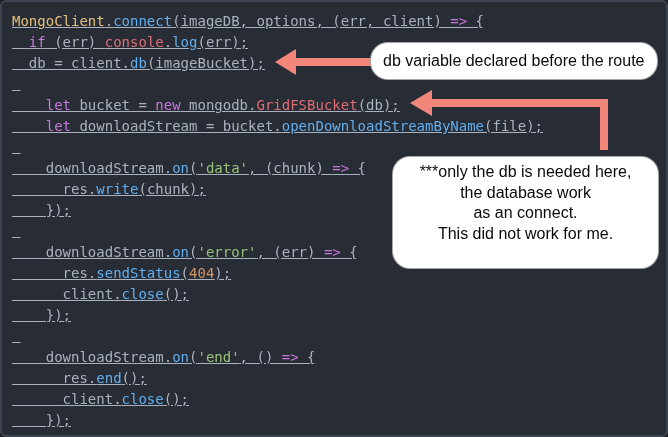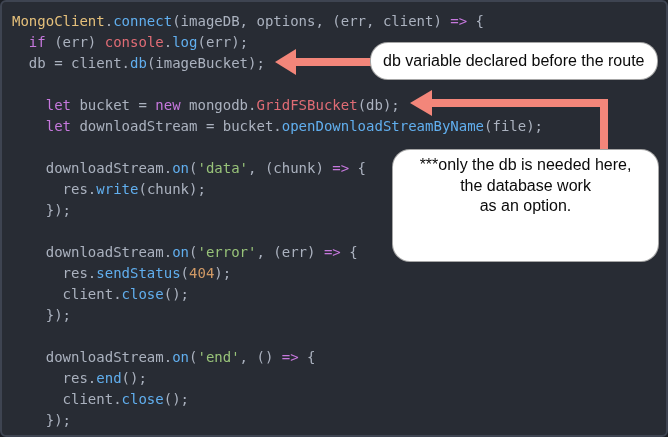--- a/index.html
+++ b/index.html
@@ -22,20 +22,21 @@
     position: absolute;
     inset: 0;
     padding: 9px 0 0 10px;
     font-size: 14px;
     line-height: 21px;
     white-space: pre;
     color: var(--tok-plain, #abb2bf);
   }
   .code-line {
     height: 21px;
+    text-decoration: underline;
   }
   .callout {
     position: absolute;
     background: #ffffff;
     color: #0a0a0a;
     border: 1px solid rgba(0,0,0,0.35);
     border-radius: 18px;
     font-family: "Liberation Sans", sans-serif;
     font-size: 16px;
     box-sizing: border-box;
@@ -44,21 +45,21 @@
     left: 368px;
     top: 40px;
     height: 38px;
     padding: 0 12px;
     display: flex;
     align-items: center;
     white-space: nowrap;
   }
   .callout-2 {
     left: 390px;
-    top: 147px;
+    top: 154px;
     width: 267px;
     height: 113px;
     padding: 5px 0;
     text-align: center;
     line-height: 20.5px;
   }
   .arrow-part {
     position: absolute;
     background: var(--arrow-color, #f3867a);
   }
@@ -91,16 +92,17 @@
     <span>db variable declared before the route</span>
   </div>
 
   <div class="arrow-head arrow2-head"></div>
   <div class="arrow-part arrow2-hline"></div>
   <div class="arrow-part arrow2-vline"></div>
 
   <div class="callout callout-2">
     <div>***only the db is needed here,</div>
     <div>the database work</div>
-    <div>as an option.</div>
+    <div>as an connect.</div>
+    <div>This did not work for me.</div>
   </div>
 
 </div>
 
 </body></html>

